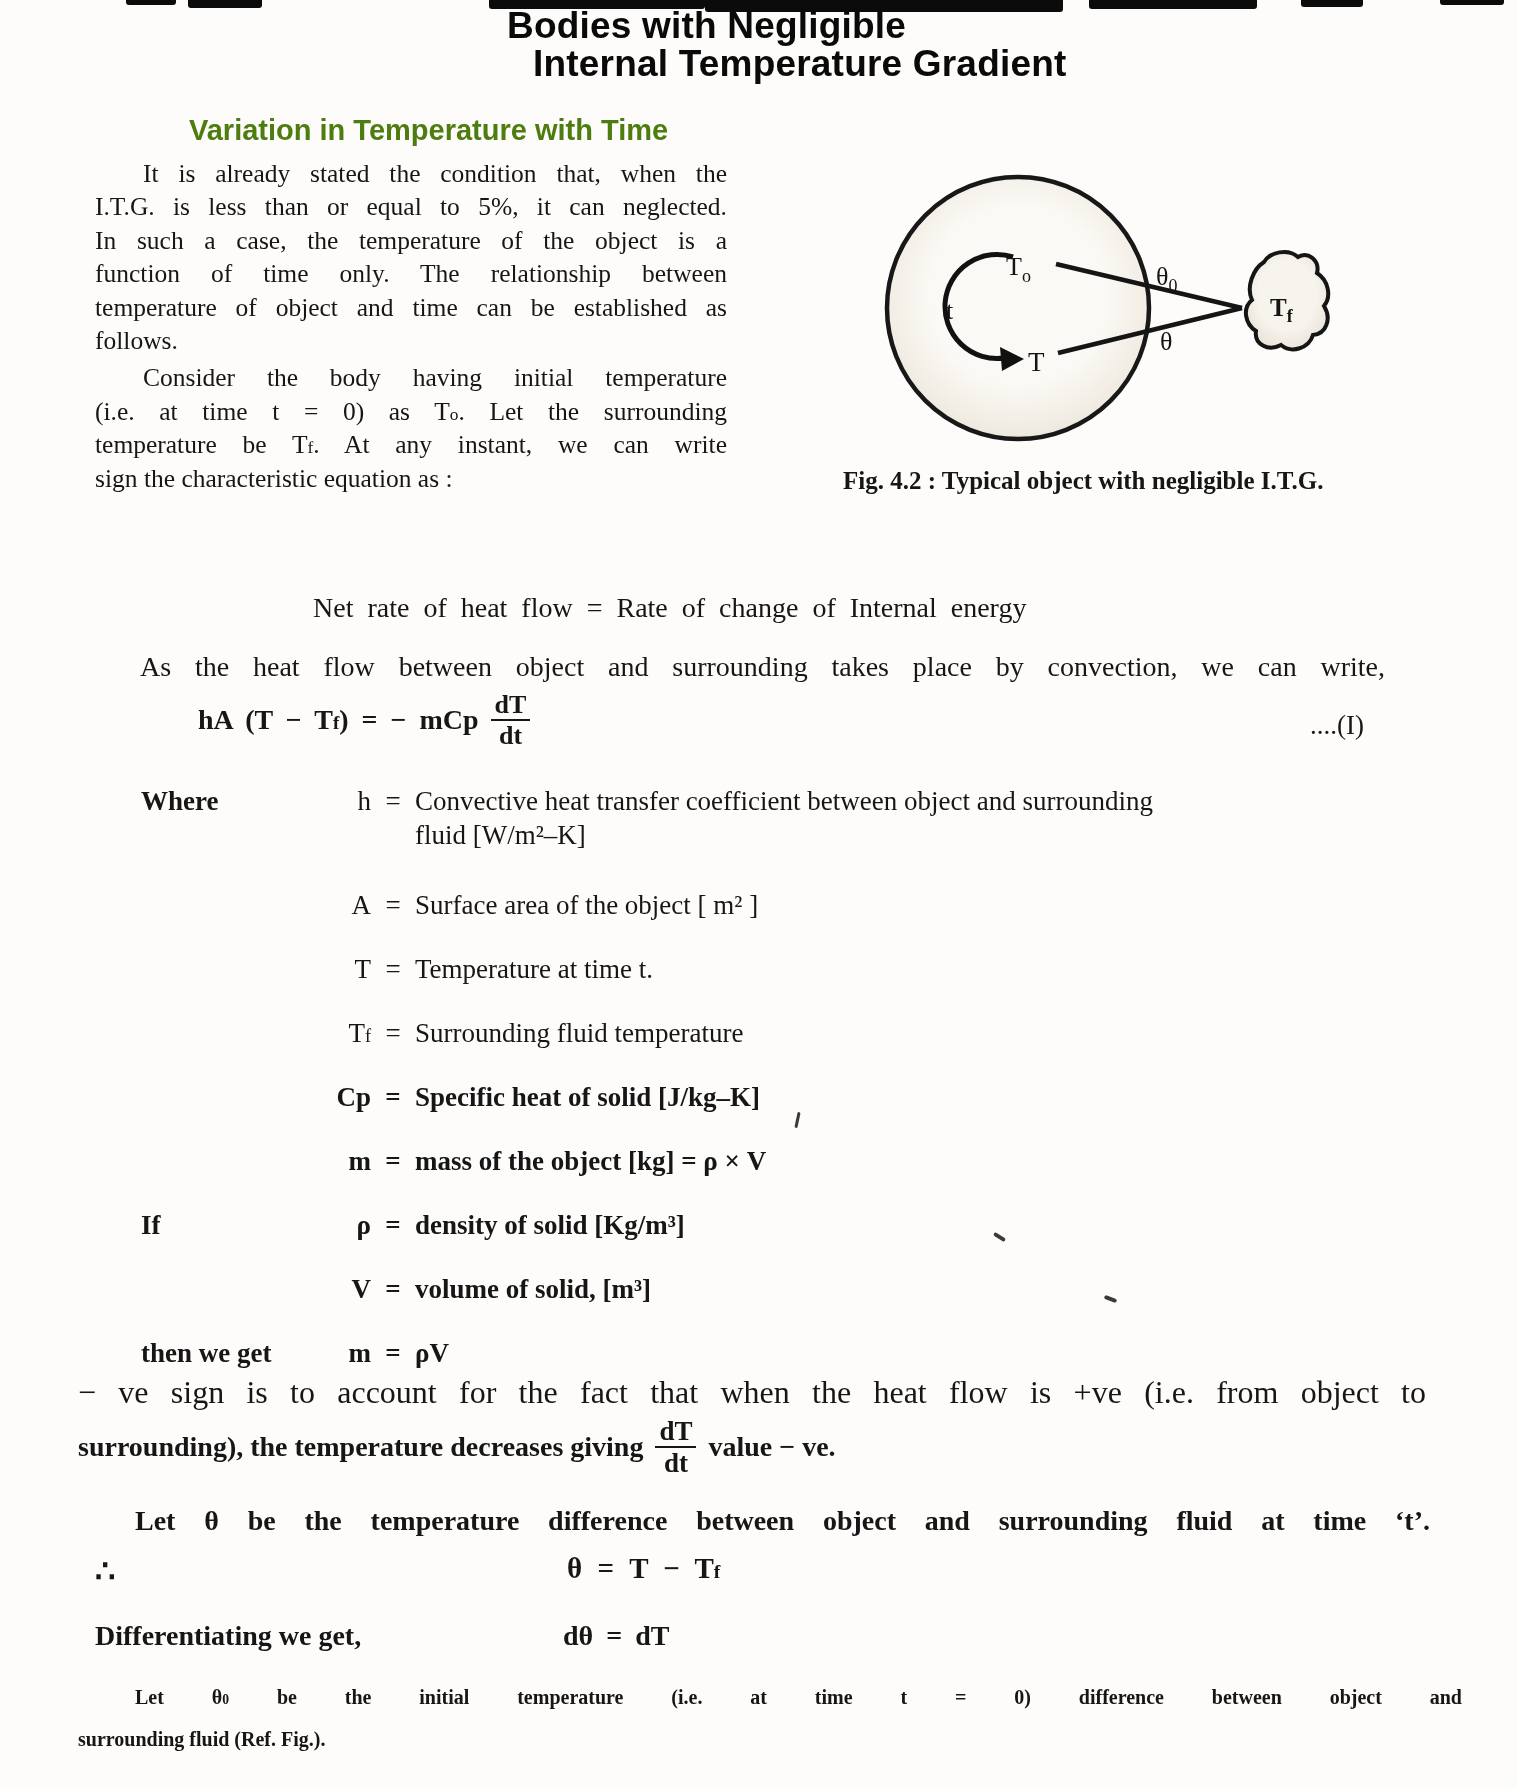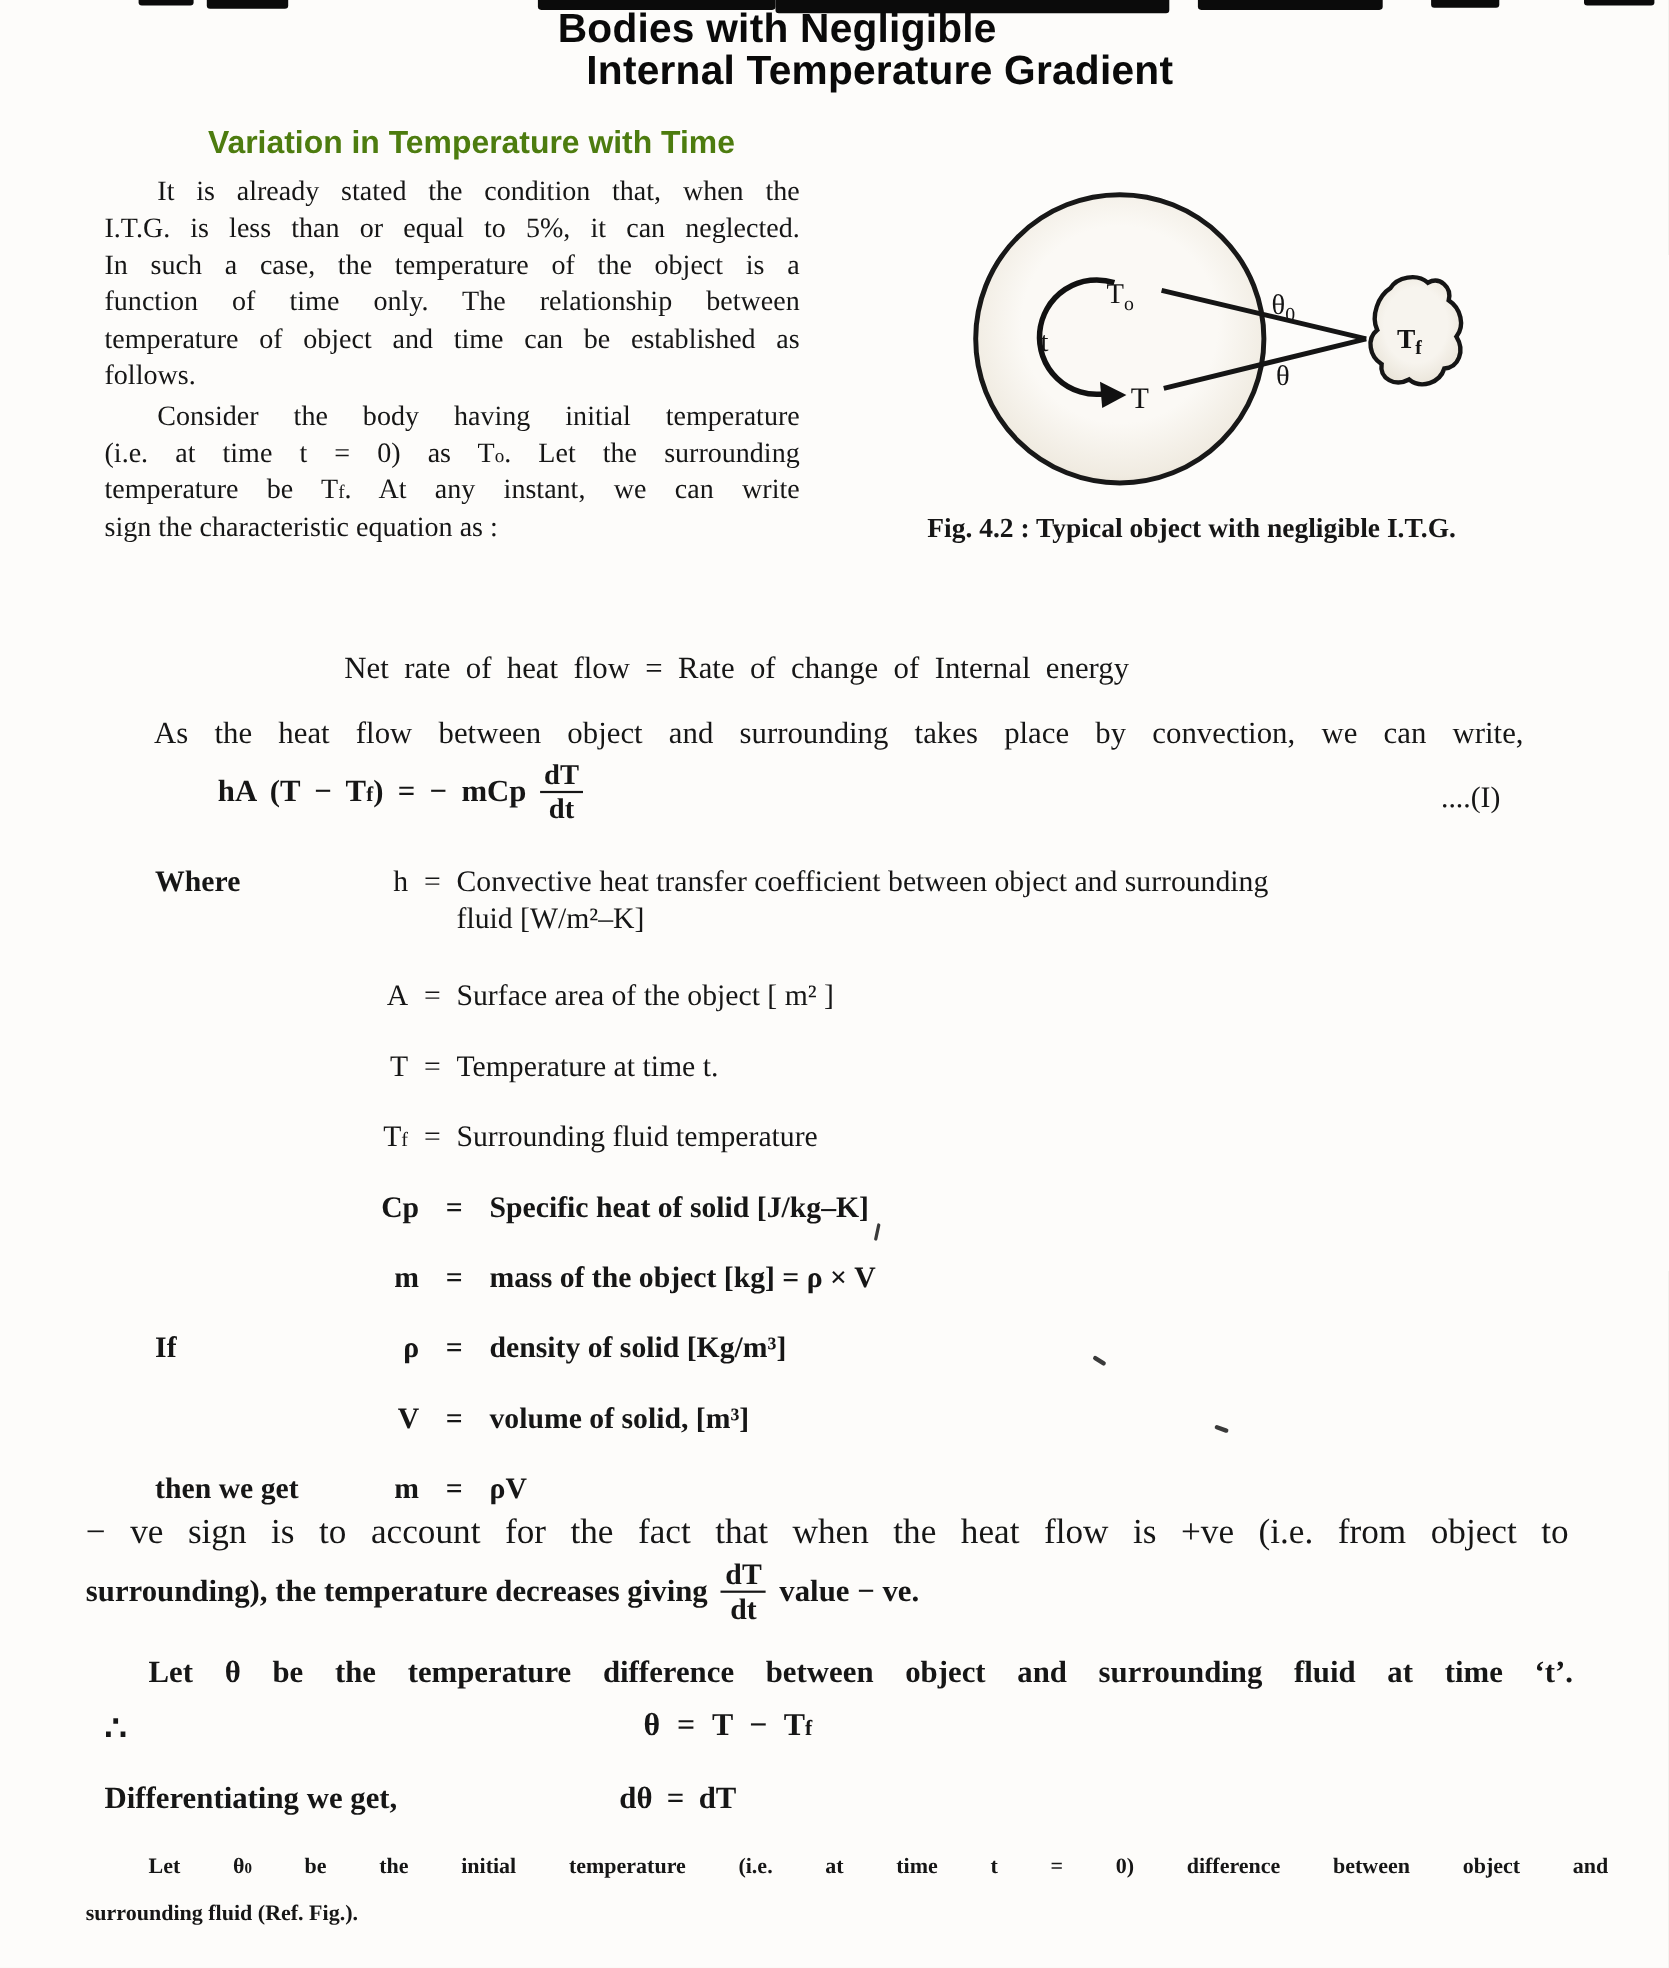--- a/index.html
+++ b/index.html
@@ -2,21 +2,21 @@
 <html><head>
 <meta charset="utf-8">
 <style>
   * { margin:0; padding:0; box-sizing:border-box; }
   html,body { background:#e9e7e2; }
   .page {
     position:relative; width:1517px; height:1789px;
     background:#fdfcfa; color:#161616; overflow:hidden;
     font-family:"Liberation Serif", serif;
   }
-  .b { font-weight:700;gap:10px; }
+  .b { font-weight:700; }
   sub { font-size:68%; vertical-align:-20%; line-height:0; }
 
   
   .frag { position:absolute; top:0; background:#0b0b0b; border-radius:0 0 3px 3px; }
 
   .title-line { position:absolute; font-family:"Liberation Sans",sans-serif;
     font-weight:700; font-size:37px; letter-spacing:0.2px; color:#0a0a0a; }
   .section-heading { position:absolute; left:189px; top:114px;
     font-family:"Liberation Sans",sans-serif; font-weight:700; font-size:29px; color:#4d7c0f; }
 
@@ -50,21 +50,21 @@
   .defrow .eqs { text-align:center; }
 
   .sn1 { position:absolute; left:78px; top:1376px; width:1348px; font-size:32px; font-weight:400; }
   .sn2 { position:absolute; left:78px; top:1416px; display:flex; align-items:center;
     font-size:28px; font-weight:700; }
   .sn2 .frac { font-size:27px; }
 
   .theta-intro { position:absolute; left:78px; top:1504px; width:1352px;
     font-size:28px; font-weight:700; padding-left:57px; }
   .tf-sym { position:absolute; left:95px; top:1552px; font-size:32px; font-weight:700; }
-  .tf-eq  { position:absolute; left:585px; top:1552px; font-size:29px; font-weight:700; word-spacing:8px; }
+  .tf-eq  { position:absolute; left:567px; top:1552px; font-size:29px; font-weight:700; word-spacing:8px; }
   .diff-label { position:absolute; left:95px; top:1620px; font-size:28px; font-weight:700; }
   .diff-eq    { position:absolute; left:563px; top:1620px; font-size:28px; font-weight:700; word-spacing:6px; }
   .theta0 { position:absolute; left:78px; top:1676px; width:1384px; font-size:20px;
     font-weight:700; }
   .theta0 .ln { line-height:42px; }
   .theta0 .ind { padding-left:57px; }
 
   .tick { position:absolute; background:#3a3a3a; border-radius:2px; }
   svg text { font-family:"Liberation Serif", serif; fill:#141414; }
 </style>

